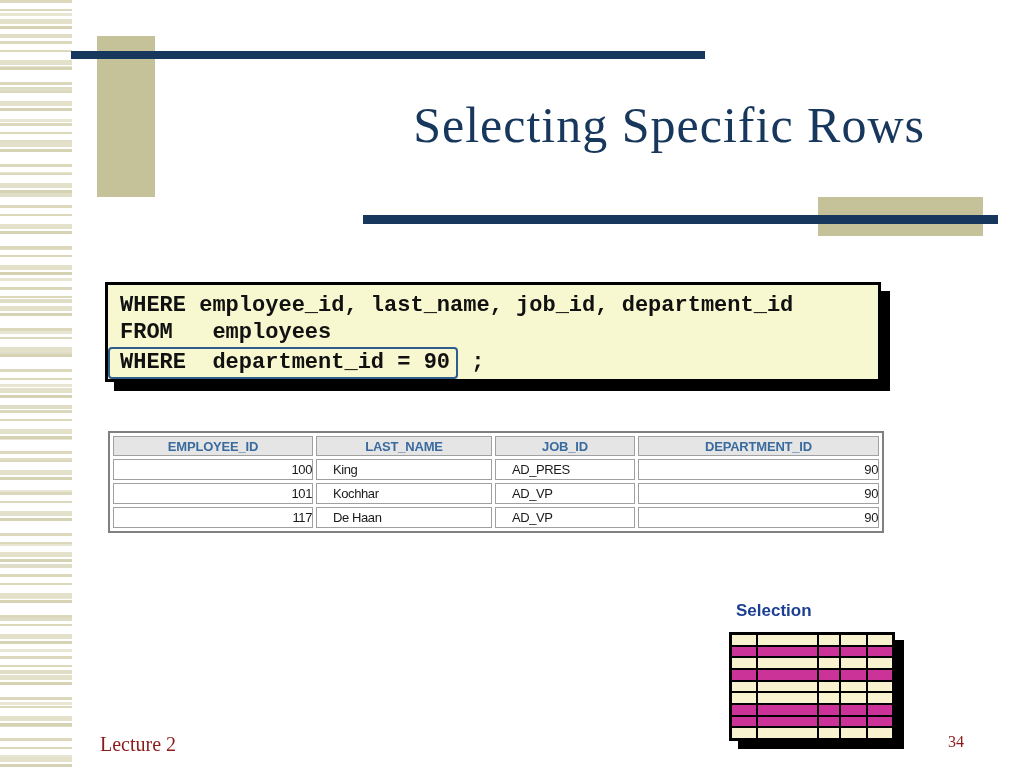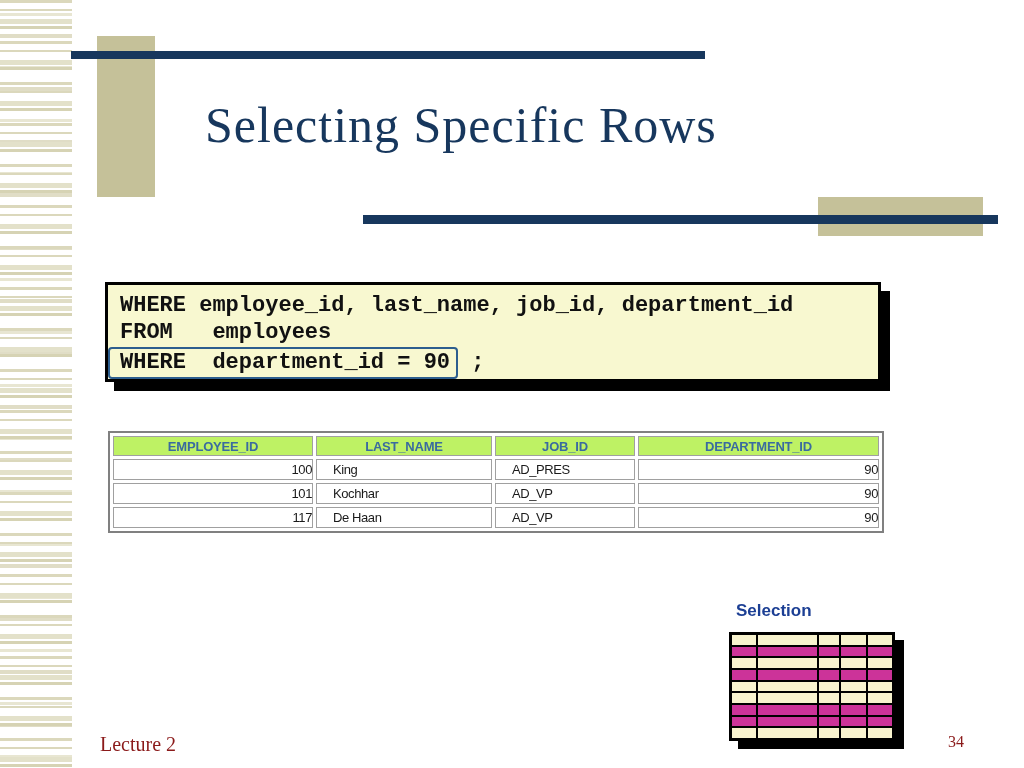--- a/index.html
+++ b/index.html
@@ -22,21 +22,21 @@
         rgba(0,0,0,0) 16px 34px, #e0ddc6 34px 38px, rgba(0,0,0,0) 38px 53px);
   }
   .tan-rect-top{position:absolute;left:97px;top:36px;width:58px;height:161px;background:#c5c199;}
   .blue-bar-1{position:absolute;left:71px;top:51px;width:634px;height:8px;background:#17375d;}
   .tan-rect-right{position:absolute;left:818px;top:197px;width:165px;height:39px;background:#c5c199;}
   .blue-bar-2{position:absolute;left:363px;top:215px;width:635px;height:9px;background:#17375d;}
 
   .slide-title{
     position:absolute;left:205px;top:96px;width:720px;
     font-family:"Liberation Serif",serif;font-size:50px;color:#17375d;
-    text-align:left;white-space:nowrap;letter-spacing:1px;
+    text-align:right;white-space:nowrap;letter-spacing:1px;
   }
 
   
   .code-box{
     position:absolute;left:105px;top:282px;width:776px;height:100px;
     background:#f8f8d0;border:3px solid #000;box-sizing:border-box;
     box-shadow:9px 9px 0 0 #000;
     font-family:"Liberation Mono","DejaVu Sans Mono",monospace;
     font-weight:bold;font-size:22px;color:#111;
     padding:7px 0 0 12px;
@@ -58,21 +58,21 @@
   .results-grid{
     display:grid;grid-template-columns:200px 176px 140px 241px;
     gap:3px;background:#fff;
   }
   .cell{
     border:1px solid #a0a0a0;box-sizing:border-box;
     font-size:13px;letter-spacing:-0.4px;height:21px;
     display:flex;align-items:center;overflow:hidden;
   }
   .cell.th{
-    background:#bef264;color:#3a6b9f;font-weight:bold;height:20px;
+    background:#e5e5e5;color:#3a6b9f;font-weight:bold;height:20px;
     justify-content:center;letter-spacing:-0.2px;
   }
   .cell.td{background:#ffffff;color:#1a1a1a;}
   .cell.align-right{justify-content:flex-end;}
   .cell.align-left{justify-content:flex-start;padding-left:16px;}
 
   
   .selection-label{
     position:absolute;left:736px;top:601px;
     font-size:17px;font-weight:bold;color:#1c3f94;letter-spacing:0px;

